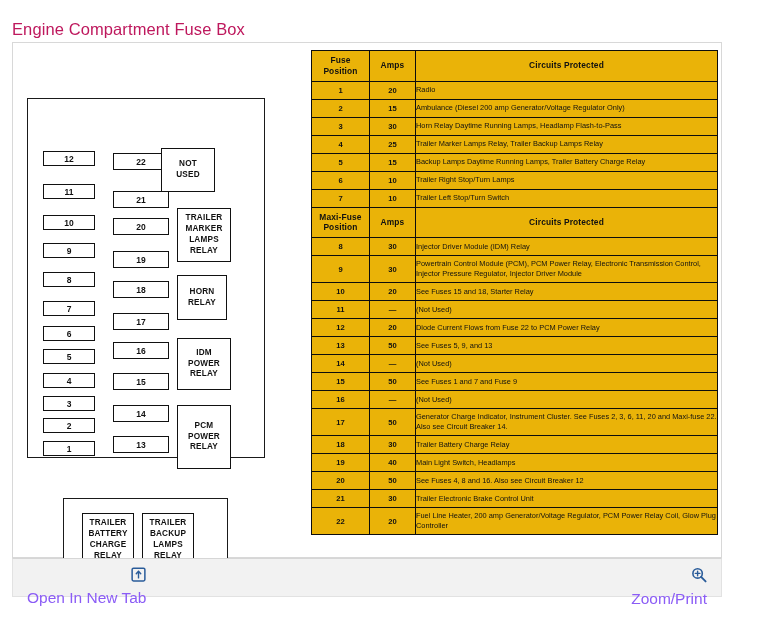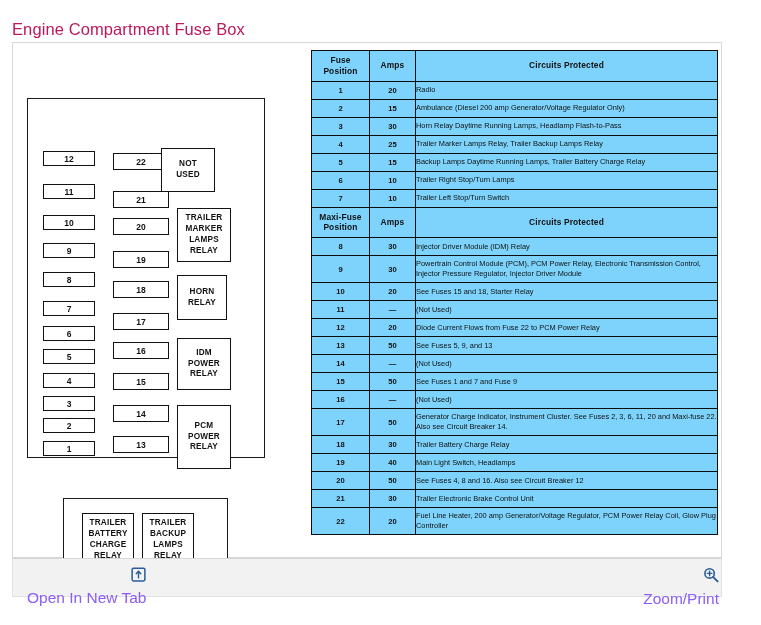--- a/index.html
+++ b/index.html
@@ -103,21 +103,21 @@
     position: absolute;
     left: 298px;
     top: 7px;
     width: 406px;
     height: 500px;
   }
   table.fusetable {
     border-collapse: collapse;
     width: 406px;
     table-layout: fixed;
-    background: #7dd3fc;
+    background: #eab308;
   }
   table.fusetable td, table.fusetable th {
     border: 1px solid #0d0d0d;
     color: #111;
     font-family: "Liberation Sans", sans-serif;
     padding: 0;
   }
   table.fusetable th {
     font-size: 8.4px;
     font-weight: bold;
@@ -164,21 +164,21 @@
     align-items: flex-end;
     gap: 7px;
     color: #8b5cf6;
     font-size: 15.5px;
     text-decoration: none;
     cursor: pointer;
     white-space: nowrap;
     flex-direction: column;
   }
   .foot-left  { left: 14px;  top: 8px; }
-  .foot-right { right: 2px; top: 8px; }
+  .foot-right { right: 14px; top: 8px; }
   .ficon { display: inline-flex; align-items: center; }
 </style>
 </head>
 <body>
 
 <div id="page">
 
   <div class="page-title">Engine Compartment Fuse Box</div>
 
   <div class="card">

